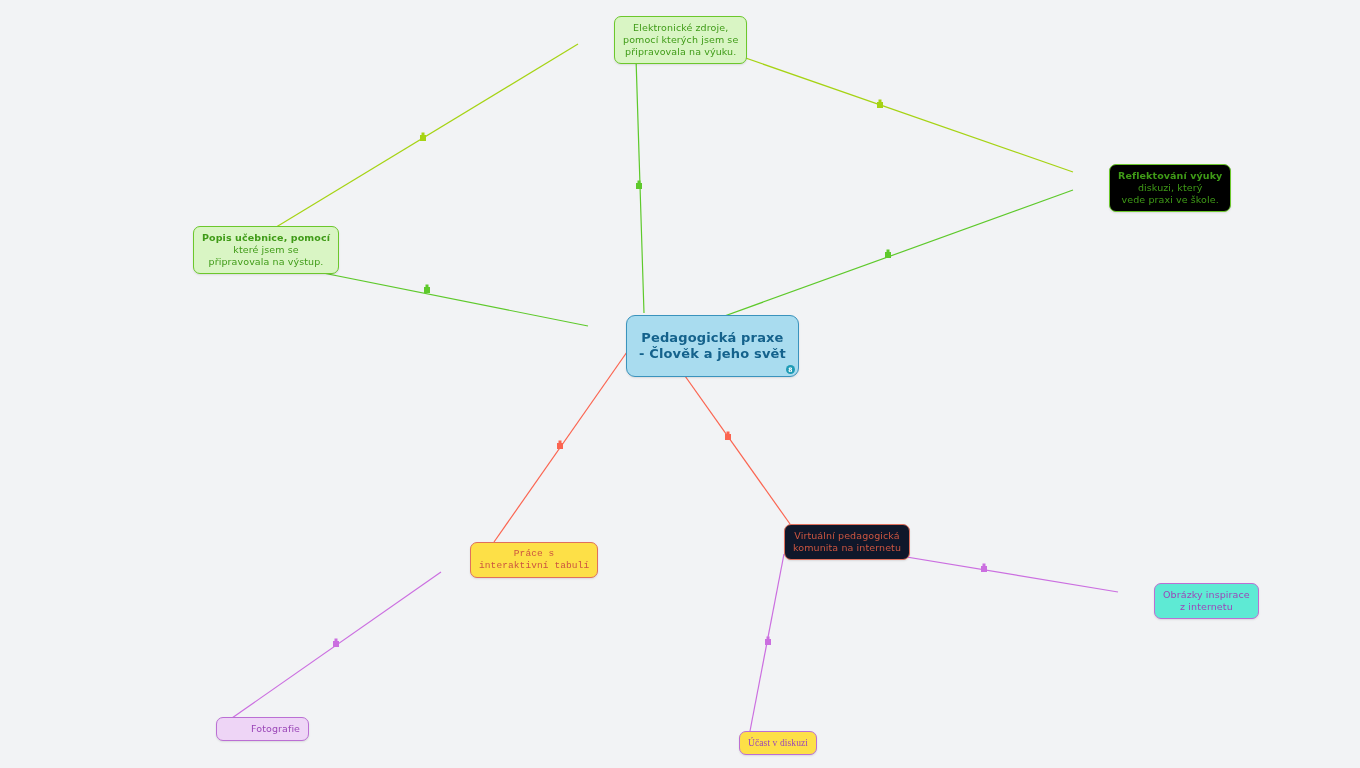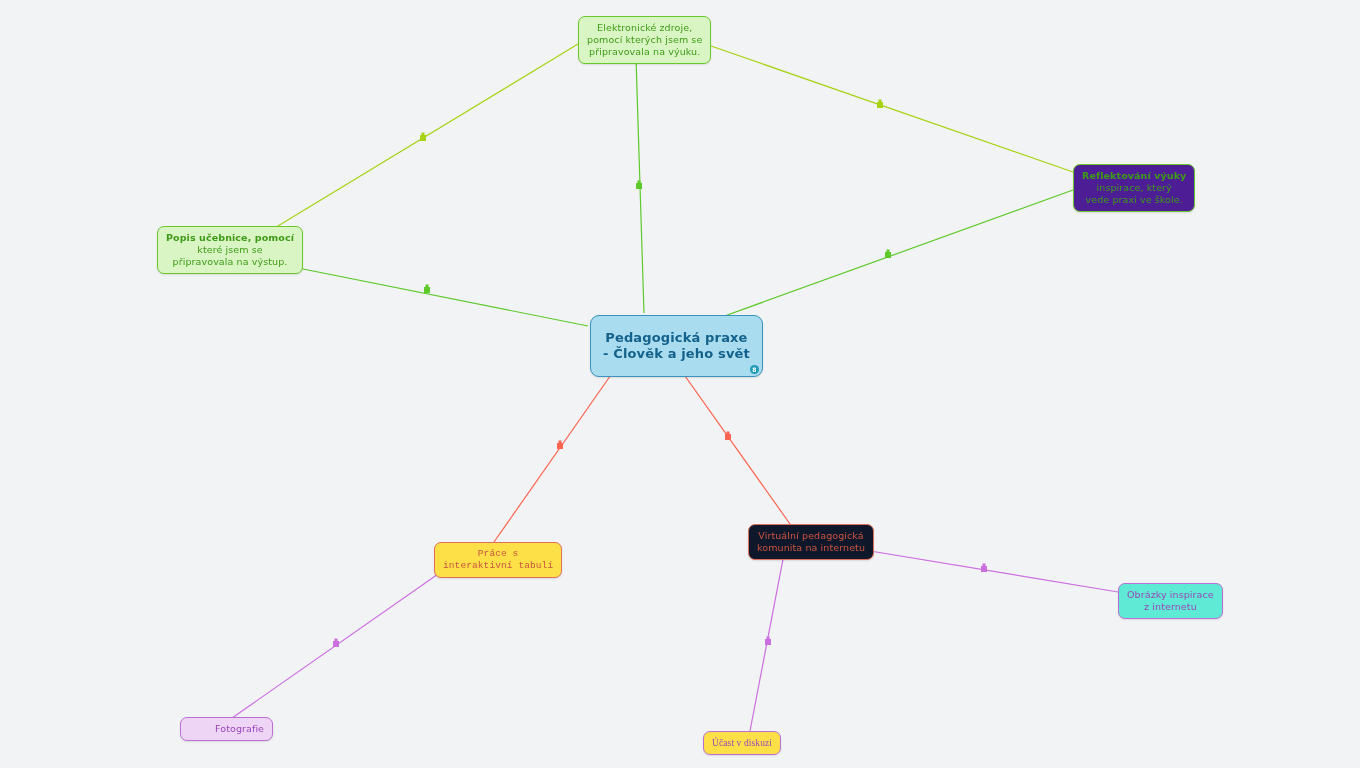--- a/index.html
+++ b/index.html
@@ -35,20 +35,21 @@
     border-width: 1px;
     border-style: solid;
     text-align: center;
     line-height: 12px;
     font-size: 9.5px;
     letter-spacing: 0.1px;
     padding: 5px 8px;
     white-space: pre-line;
     box-shadow: 0 1px 2px rgba(0,0,0,0.10);
     cursor: pointer;
+    margin-left: 36px;
   }
   .node.root {
     border-radius: 9px;
     font-size: 13px;
     line-height: 16px;
     font-weight: bold;
     padding: 14px 12px;
     letter-spacing: 0.15px;
   }
   .node .line-strong { font-weight: bold; }
@@ -122,20 +123,20 @@
       <line x1="784" y1="554" x2="750" y2="731" stroke="#cb6ee0" stroke-width="1.2"></line>
       <g>
         <rect x="765" y="639" width="6" height="6" fill="#cb6ee0"></rect>
         <rect x="766.5" y="636.5" width="3" height="3" fill="#cb6ee0"></rect>
       </g>
     </svg>
   <div id="node-layer">
       <div class="node root" style="left: 590px; top: 315px; min-width: 116px; background: rgb(169, 220, 239); border-color: rgb(58, 147, 189); color: rgb(20, 98, 140);"><div>Pedagogická praxe</div><div>- Člověk a jeho svět</div><div class="badge">8</div></div>
       <div class="node" style="left: 578px; top: 16px; min-width: 110px; background: rgb(217, 245, 196); border-color: rgb(108, 199, 44); color: rgb(63, 155, 23);"><div>Elektronické zdroje,</div><div>pomocí kterých jsem se</div><div>připravovala na výuku.</div></div>
       <div class="node" style="left: 157px; top: 226px; min-width: 110px; background: rgb(217, 245, 196); border-color: rgb(108, 199, 44); color: rgb(63, 155, 23);"><div class="line-strong">Popis učebnice, pomocí</div><div>které jsem se</div><div>připravovala na výstup.</div></div>
-      <div class="node" style="left: 1073px; top: 164px; min-width: 92px; background: #4c1d95; border-color: rgb(108, 199, 44); color: rgb(63, 155, 23);"><div class="line-strong">Reflektování výuky</div><div>inspirace, který</div><div>vede praxi ve škole.</div></div>
+      <div class="node" style="left: 1073px; top: 164px; min-width: 92px; background: #000000; border-color: rgb(108, 199, 44); color: rgb(63, 155, 23);"><div class="line-strong">Reflektování výuky</div><div>diskuzi, který</div><div>vede praxi ve škole.</div></div>
       <div class="node" style="left: 434px; top: 542px; min-width: 84px; background: #fde047; border-color: rgb(224, 112, 92); color: rgb(204, 85, 64); font-family: Liberation Mono, monospace;"><div>Práce s</div><div>interaktivní tabulí</div></div>
       <div class="node" style="left: 748px; top: 524px; min-width: 104px; background: #0f172a; border-color: rgb(224, 112, 92); color: rgb(204, 85, 64);"><div>Virtuální pedagogická</div><div>komunita na internetu</div></div>
       <div class="node" style="left: 1118px; top: 583px; min-width: 84px; background: #5eead4; border-color: rgb(187, 111, 212); color: rgb(155, 71, 184);"><div>Obrázky inspirace</div><div>z internetu</div></div>
       <div class="node" style="left: 180px; top: 717px; min-width: 52px; background: rgb(238, 213, 246); border-color: rgb(187, 111, 212); color: rgb(155, 71, 184); padding-left: 34px;"><div>Fotografie</div></div>
       <div class="node" style="left: 703px; top: 731px; min-width: 72px; background: #fde047; border-color: rgb(187, 111, 212); color: rgb(155, 71, 184); font-family: Liberation Serif, serif;"><div>Účast v diskuzi</div></div>
     </div>
 </div>
 
 </body></html>

